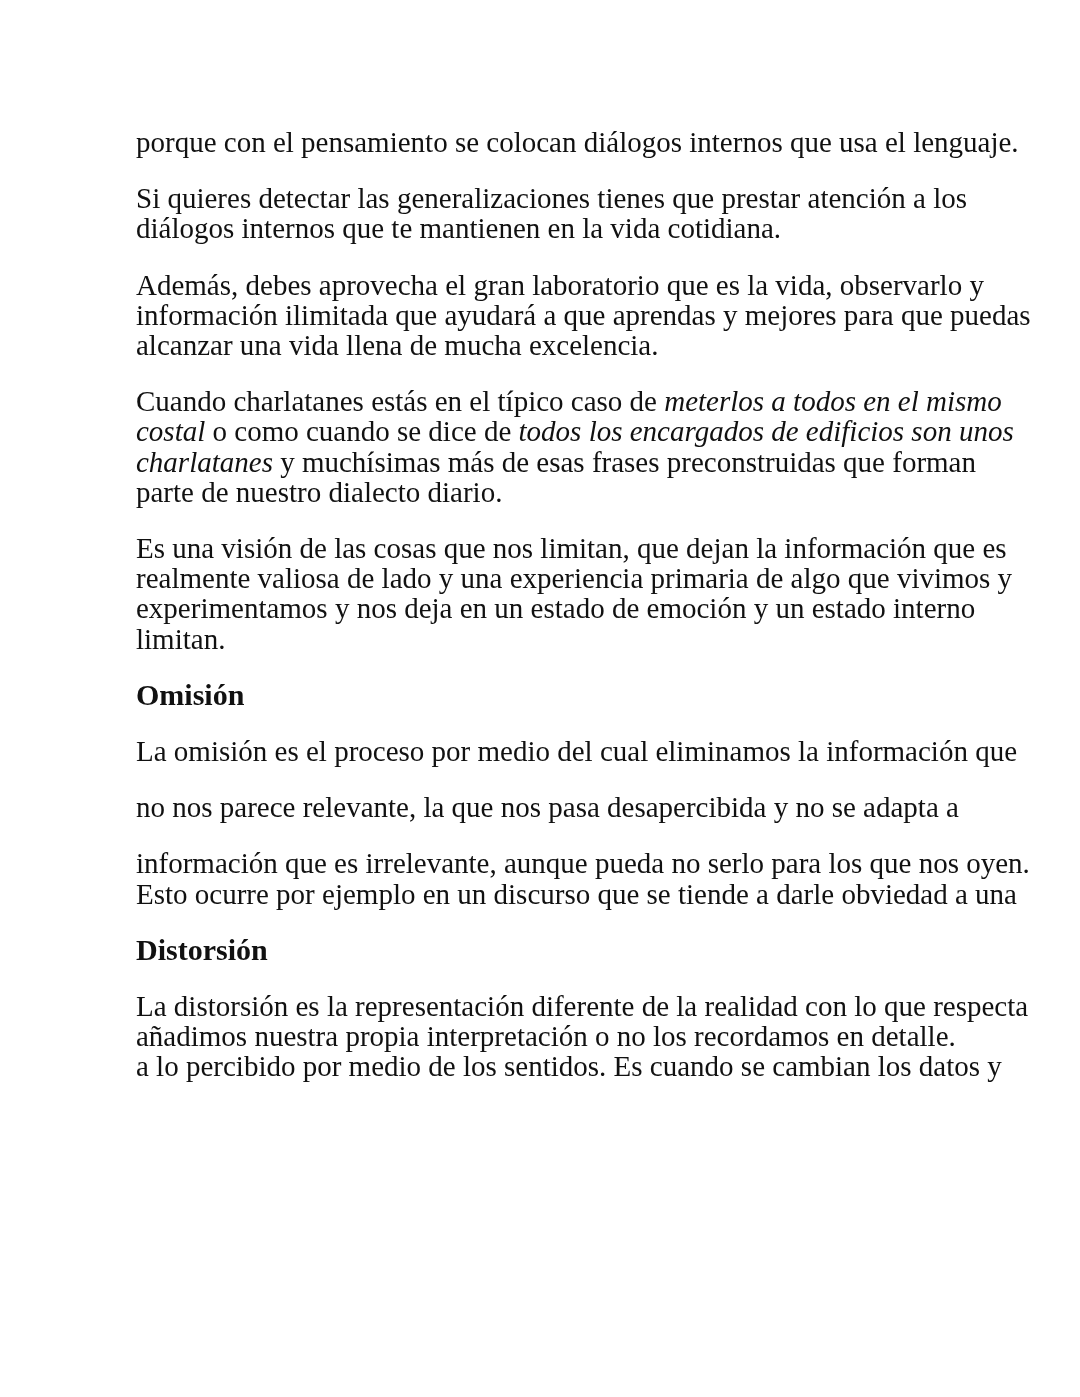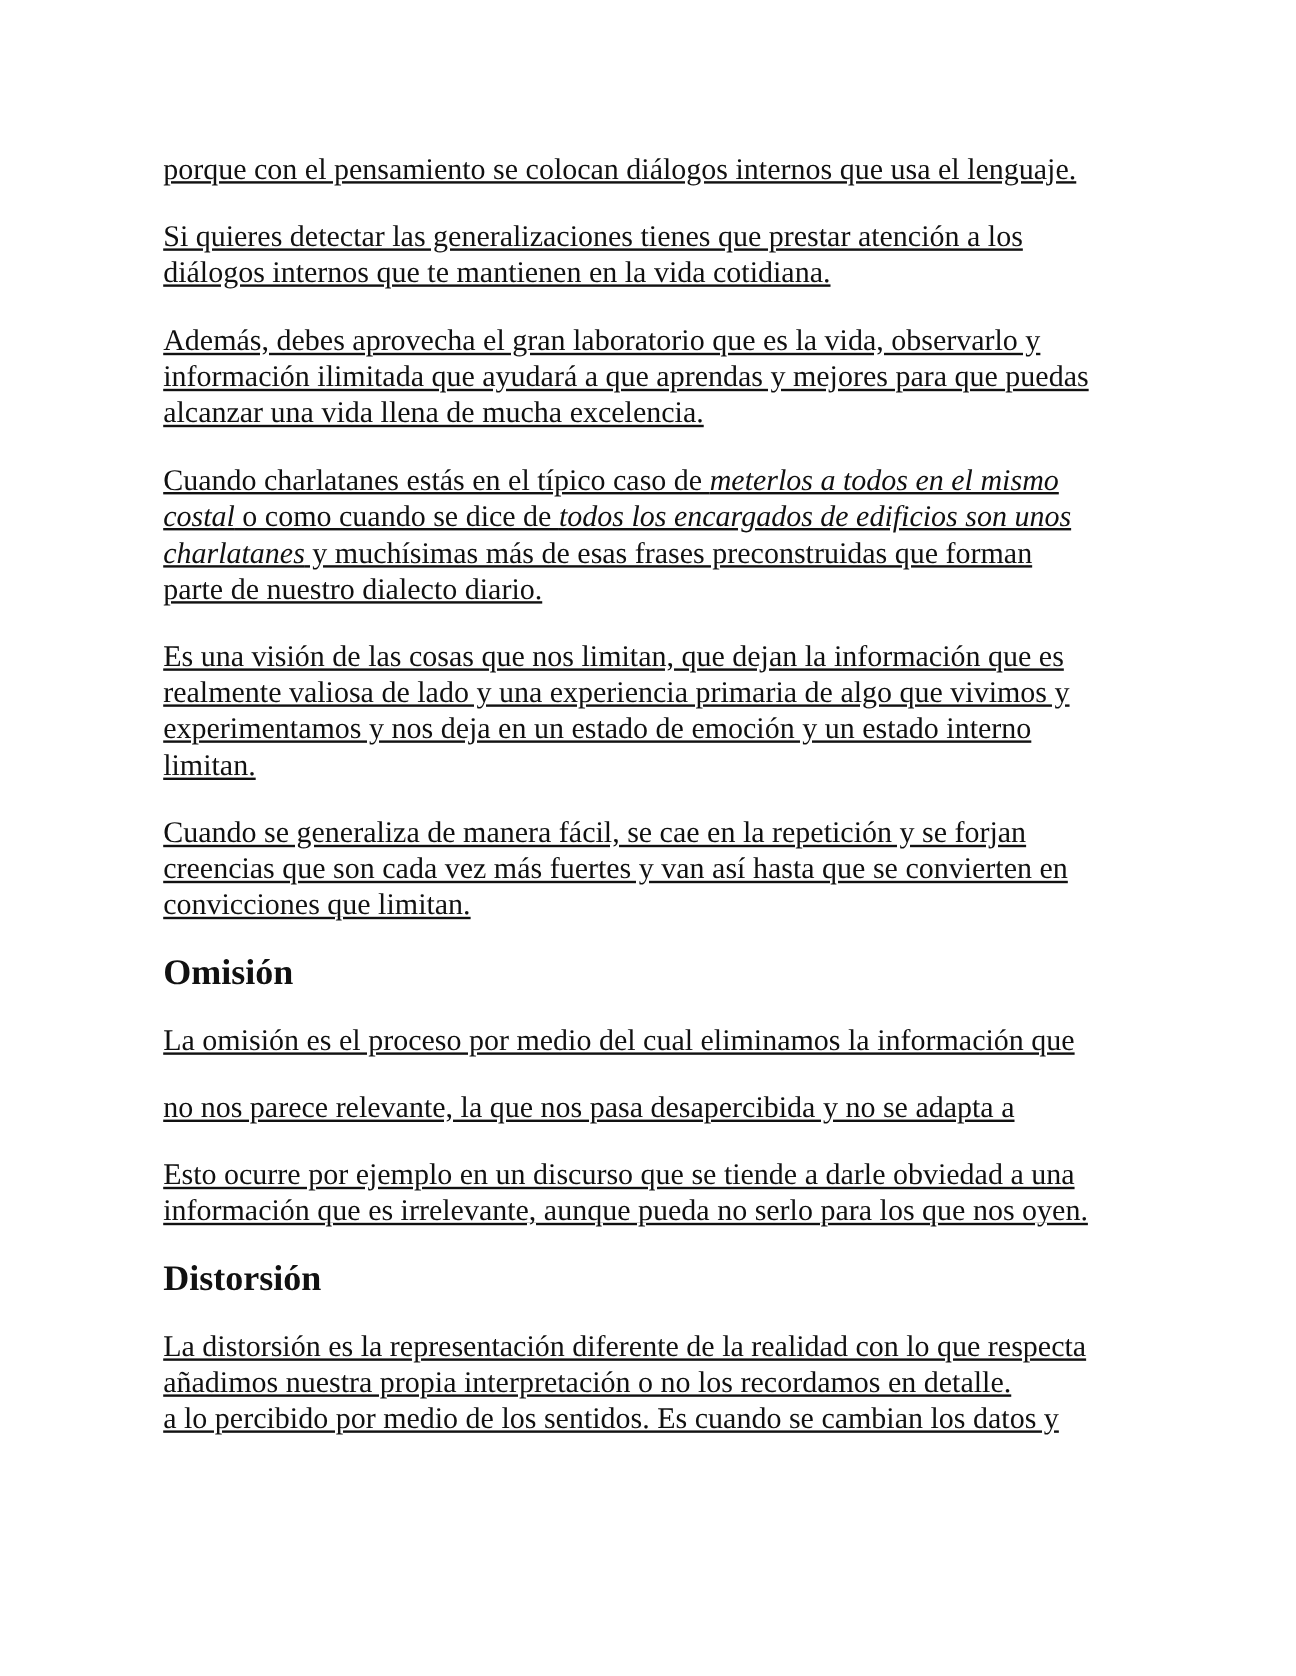--- a/index.html
+++ b/index.html
@@ -15,25 +15,24 @@
       font-family: "Liberation Serif", "DejaVu Serif", serif;
       color: #111111;
     }
     .page {
       position: absolute;
       left: 136px;
       top: 127px;
       width: 820px;
     }
     .para {
-      font-size: 25px;
+      font-size: 29px;
       line-height: 30.2px;
       margin: 0 0 26px 0;
       white-space: nowrap;
-      text-decoration: underline;
     }
     .line { display: block; }
     .heading {
       font-size: 30px;
       line-height: 30.2px;
       font-weight: bold;
       margin: 0 0 26px 0;
     }
     em { font-style: italic; }
   </style>
@@ -64,39 +63,34 @@
     <span class="line"><span>parte de nuestro dialecto diario.</span></span>
   </p>
 
   <p class="para">
     <span class="line">Es una visión de las cosas que nos limitan, que dejan la información que es</span>
     <span class="line">realmente valiosa de lado y una experiencia primaria de algo que vivimos y</span>
     <span class="line">experimentamos y nos deja en un estado de emoción y un estado interno</span>
     <span class="line">limitan.</span>
   </p>
 
-  <p class="para">
-    <span class="line">Cuando se generaliza de manera fácil, se cae en la repetición y se forjan</span>
-    <span class="line">creencias que son cada vez más fuertes y van así hasta que se convierten en</span>
-    <span class="line">convicciones que limitan.</span>
-  </p>
 
   <h2 class="heading">Omisión</h2>
 
   <p class="para">
     <span class="line">La omisión es el proceso por medio del cual eliminamos la información que</span>
   </p>
 
   <p class="para">
     <span class="line">no nos parece relevante, la que nos pasa desapercibida y no se adapta a</span>
   </p>
 
   <p class="para">
+    <span class="line">información que es irrelevante, aunque pueda no serlo para los que nos oyen.</span>
     <span class="line">Esto ocurre por ejemplo en un discurso que se tiende a darle obviedad a una</span>
-    <span class="line">información que es irrelevante, aunque pueda no serlo para los que nos oyen.</span>
   </p>
 
   <h2 class="heading">Distorsión</h2>
 
   <p class="para">
     <span class="line">La distorsión es la representación diferente de la realidad con lo que respecta</span>
     <span class="line">añadimos nuestra propia interpretación o no los recordamos en detalle.</span>
     <span class="line">a lo percibido por medio de los sentidos. Es cuando se cambian los datos y</span>
   </p>
 

